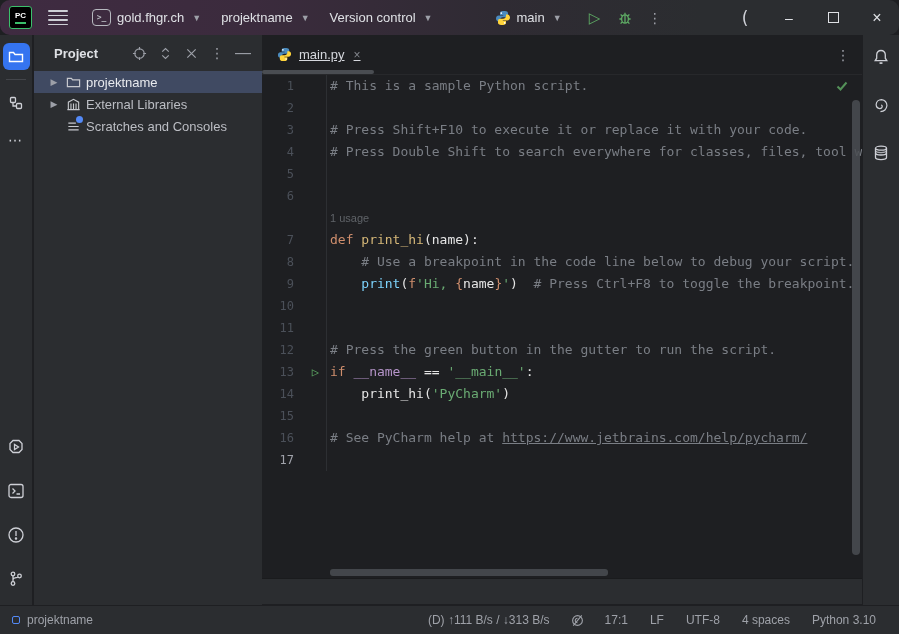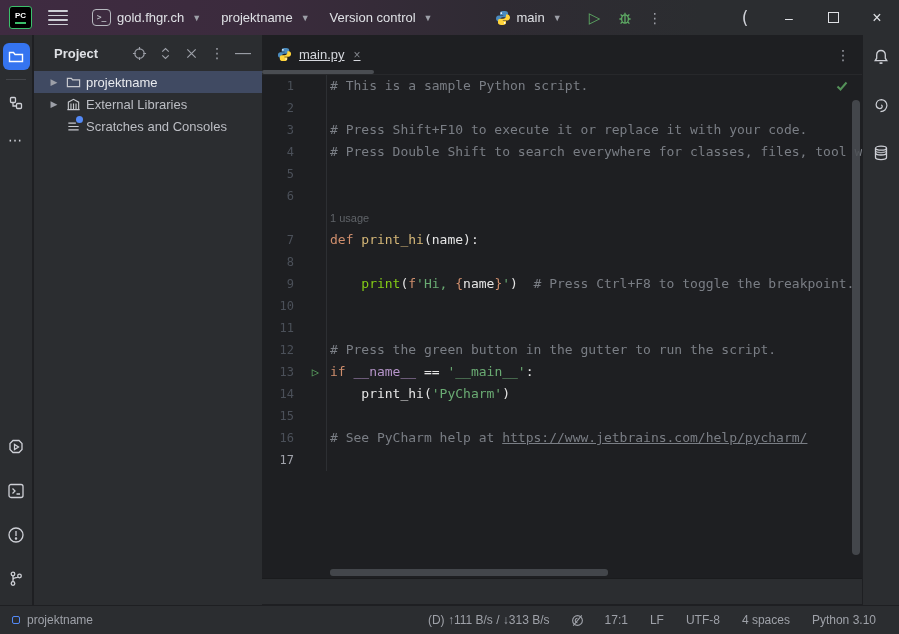--- a/index.html
+++ b/index.html
@@ -3,21 +3,21 @@
 <meta charset="utf-8">
 <style>
   * { margin:0; padding:0; box-sizing:border-box; }
   html,body { width:899px; height:634px; overflow:hidden; background:#1e1f22;
               font-family:"Liberation Sans", sans-serif; }
   .app { position:absolute; inset:0; width:899px; height:634px; }
 
   
   .titlebar { position:absolute; top:0; left:0; width:899px; height:35px;
     background:linear-gradient(90deg,#3f2b41 0%,#3b2b3d 28%,#2f2b33 55%,#2b2d30 78%);
-    display:flex; align-items:center; color:#dfe1e5; font-size:13px; }
+    display:flex; align-items:center; color:#dfe1e5; font-size:13px;border-radius:10px; }
   .tb-item { display:flex; align-items:center; gap:6px; padding:0 10px; height:35px; cursor:default; }
   .chev { color:#9da0a8; font-size:9px; margin-left:2px; }
   .pc-logo { width:23px; height:23px; margin-left:9px; border:1.5px solid #3bbf6b; border-radius:3px;
     background:#000; color:#fff; font-size:8px; font-weight:bold; display:flex; flex-direction:column;
     align-items:center; justify-content:center; line-height:1; }
   .pc-logo .bar { width:11px; height:2px; background:#3bbf6b; margin-top:2px; }
   .burger { width:20px; display:flex; flex-direction:column; gap:3px; margin:0 14px 0 16px; }
   .burger i { display:block; height:1.5px; background:#ced0d6; border-radius:1px; }
   .term-badge { width:19px; height:17px; border:1.4px solid #b6b9bf; border-radius:4px;
     color:#b6b9bf; font-size:8px; font-weight:bold; display:flex; align-items:center; justify-content:center;
@@ -65,21 +65,21 @@
   .code-area { position:relative; height:503px; overflow:hidden;
     font-family:"DejaVu Sans Mono","Liberation Mono",monospace; font-size:13px; }
   .code-row { height:22px; line-height:22px; white-space:pre; display:flex; }
   .gutter { width:65px; flex:0 0 65px; text-align:right; padding-right:32px; color:#4b5059;
     font-size:12px; position:relative; border-right:1px solid #2d2f33; }
   .gutter.cur { color:#a1a3ab; }
   .gutter .run-mark { position:absolute; right:7px; top:0; color:#5fad65; font-size:12px; }
   .code-text { padding-left:3px; overflow:hidden; flex:1; }
   .inlay-text { color:#5f6368; font-size:11px; font-family:"Liberation Sans",sans-serif; padding-left:3px; }
   .tk-c{color:#7a7e85} .tk-cu{color:#7a7e85;text-decoration:underline}
-  .tk-k{color:#cf8e6d} .tk-s{color:#6aab73} .tk-b{color:#84cc16}
+  .tk-k{color:#cf8e6d} .tk-s{color:#6aab73} .tk-b{color:#7dd3fc}
   .tk-sp{color:#b594c9} .tk-fn{color:#d5b778} .tk-p{color:#e5e5e5} .tk-o{color:#cf8e6d}
 
   .check-mark { position:absolute; top:4px; right:13px; color:#549159; }
   .vscroll { position:absolute; top:25px; right:2px; width:8px; height:455px; background:#4a4d52; border-radius:4px; opacity:.85; }
   .hscroll { position:absolute; left:68px; bottom:2px; width:278px; height:7px; background:#4a4d52; border-radius:3px; opacity:.85; }
   .editor-bottom { height:26px; background:#2b2d30; border-top:1px solid #1a1b1d; }
 
   
   .statusbar { position:absolute; left:0; bottom:0; width:899px; height:29px; background:#2b2d30;
     border-top:1px solid #1e1f22; display:flex; align-items:center; font-size:12px; color:#9ea1a8; padding:0 12px; }
@@ -298,21 +298,21 @@
     <div class="code-area">
       <div id="code-lines">
           <div class="code-row"><div class="gutter">1</div><div class="code-text"><span class="tk-c"># This is a sample Python script.</span></div></div>
           <div class="code-row"><div class="gutter">2</div><div class="code-text"></div></div>
           <div class="code-row"><div class="gutter">3</div><div class="code-text"><span class="tk-c"># Press Shift+F10 to execute it or replace it with your code.</span></div></div>
           <div class="code-row"><div class="gutter">4</div><div class="code-text"><span class="tk-c"># Press Double Shift to search everywhere for classes, files, tool windows, actions, and settings.</span></div></div>
           <div class="code-row"><div class="gutter">5</div><div class="code-text"></div></div>
           <div class="code-row"><div class="gutter">6</div><div class="code-text"></div></div>
           <div class="code-row"><div class="gutter"></div><div class="inlay-text">1 usage</div></div>
           <div class="code-row"><div class="gutter">7</div><div class="code-text"><span class="tk-k">def </span><span class="tk-fn">print_hi</span><span class="tk-p">(name):</span></div></div>
-          <div class="code-row"><div class="gutter">8</div></div>
+          <div class="code-row"><div class="gutter">8</div><div class="code-text"><span class="tk-p">    </span><span class="tk-c"># Use a breakpoint in the code line below to debug your script.</span></div></div>
           <div class="code-row"><div class="gutter">9</div><div class="code-text"><span class="tk-p">    </span><span class="tk-b">print</span><span class="tk-p">(</span><span class="tk-k">f</span><span class="tk-s">'Hi, </span><span class="tk-o">{</span><span class="tk-p">name</span><span class="tk-o">}</span><span class="tk-s">'</span><span class="tk-p">)</span><span class="tk-c">  # Press Ctrl+F8 to toggle the breakpoint.</span></div></div>
           <div class="code-row"><div class="gutter">10</div><div class="code-text"></div></div>
           <div class="code-row"><div class="gutter">11</div><div class="code-text"></div></div>
           <div class="code-row"><div class="gutter">12</div><div class="code-text"><span class="tk-c"># Press the green button in the gutter to run the script.</span></div></div>
           <div class="code-row"><div class="gutter">13<span class="run-mark">▷</span></div><div class="code-text"><span class="tk-k">if </span><span class="tk-sp">__name__</span><span class="tk-p"> == </span><span class="tk-s">'__main__'</span><span class="tk-p">:</span></div></div>
           <div class="code-row"><div class="gutter">14</div><div class="code-text"><span class="tk-p">    print_hi(</span><span class="tk-s">'PyCharm'</span><span class="tk-p">)</span></div></div>
           <div class="code-row"><div class="gutter">15</div><div class="code-text"></div></div>
           <div class="code-row"><div class="gutter">16</div><div class="code-text"><span class="tk-c"># See PyCharm help at </span><span class="tk-cu">https://www.jetbrains.com/help/pycharm/</span></div></div>
           <div class="code-row"><div class="gutter cur">17</div><div class="code-text"></div></div>
         </div>

